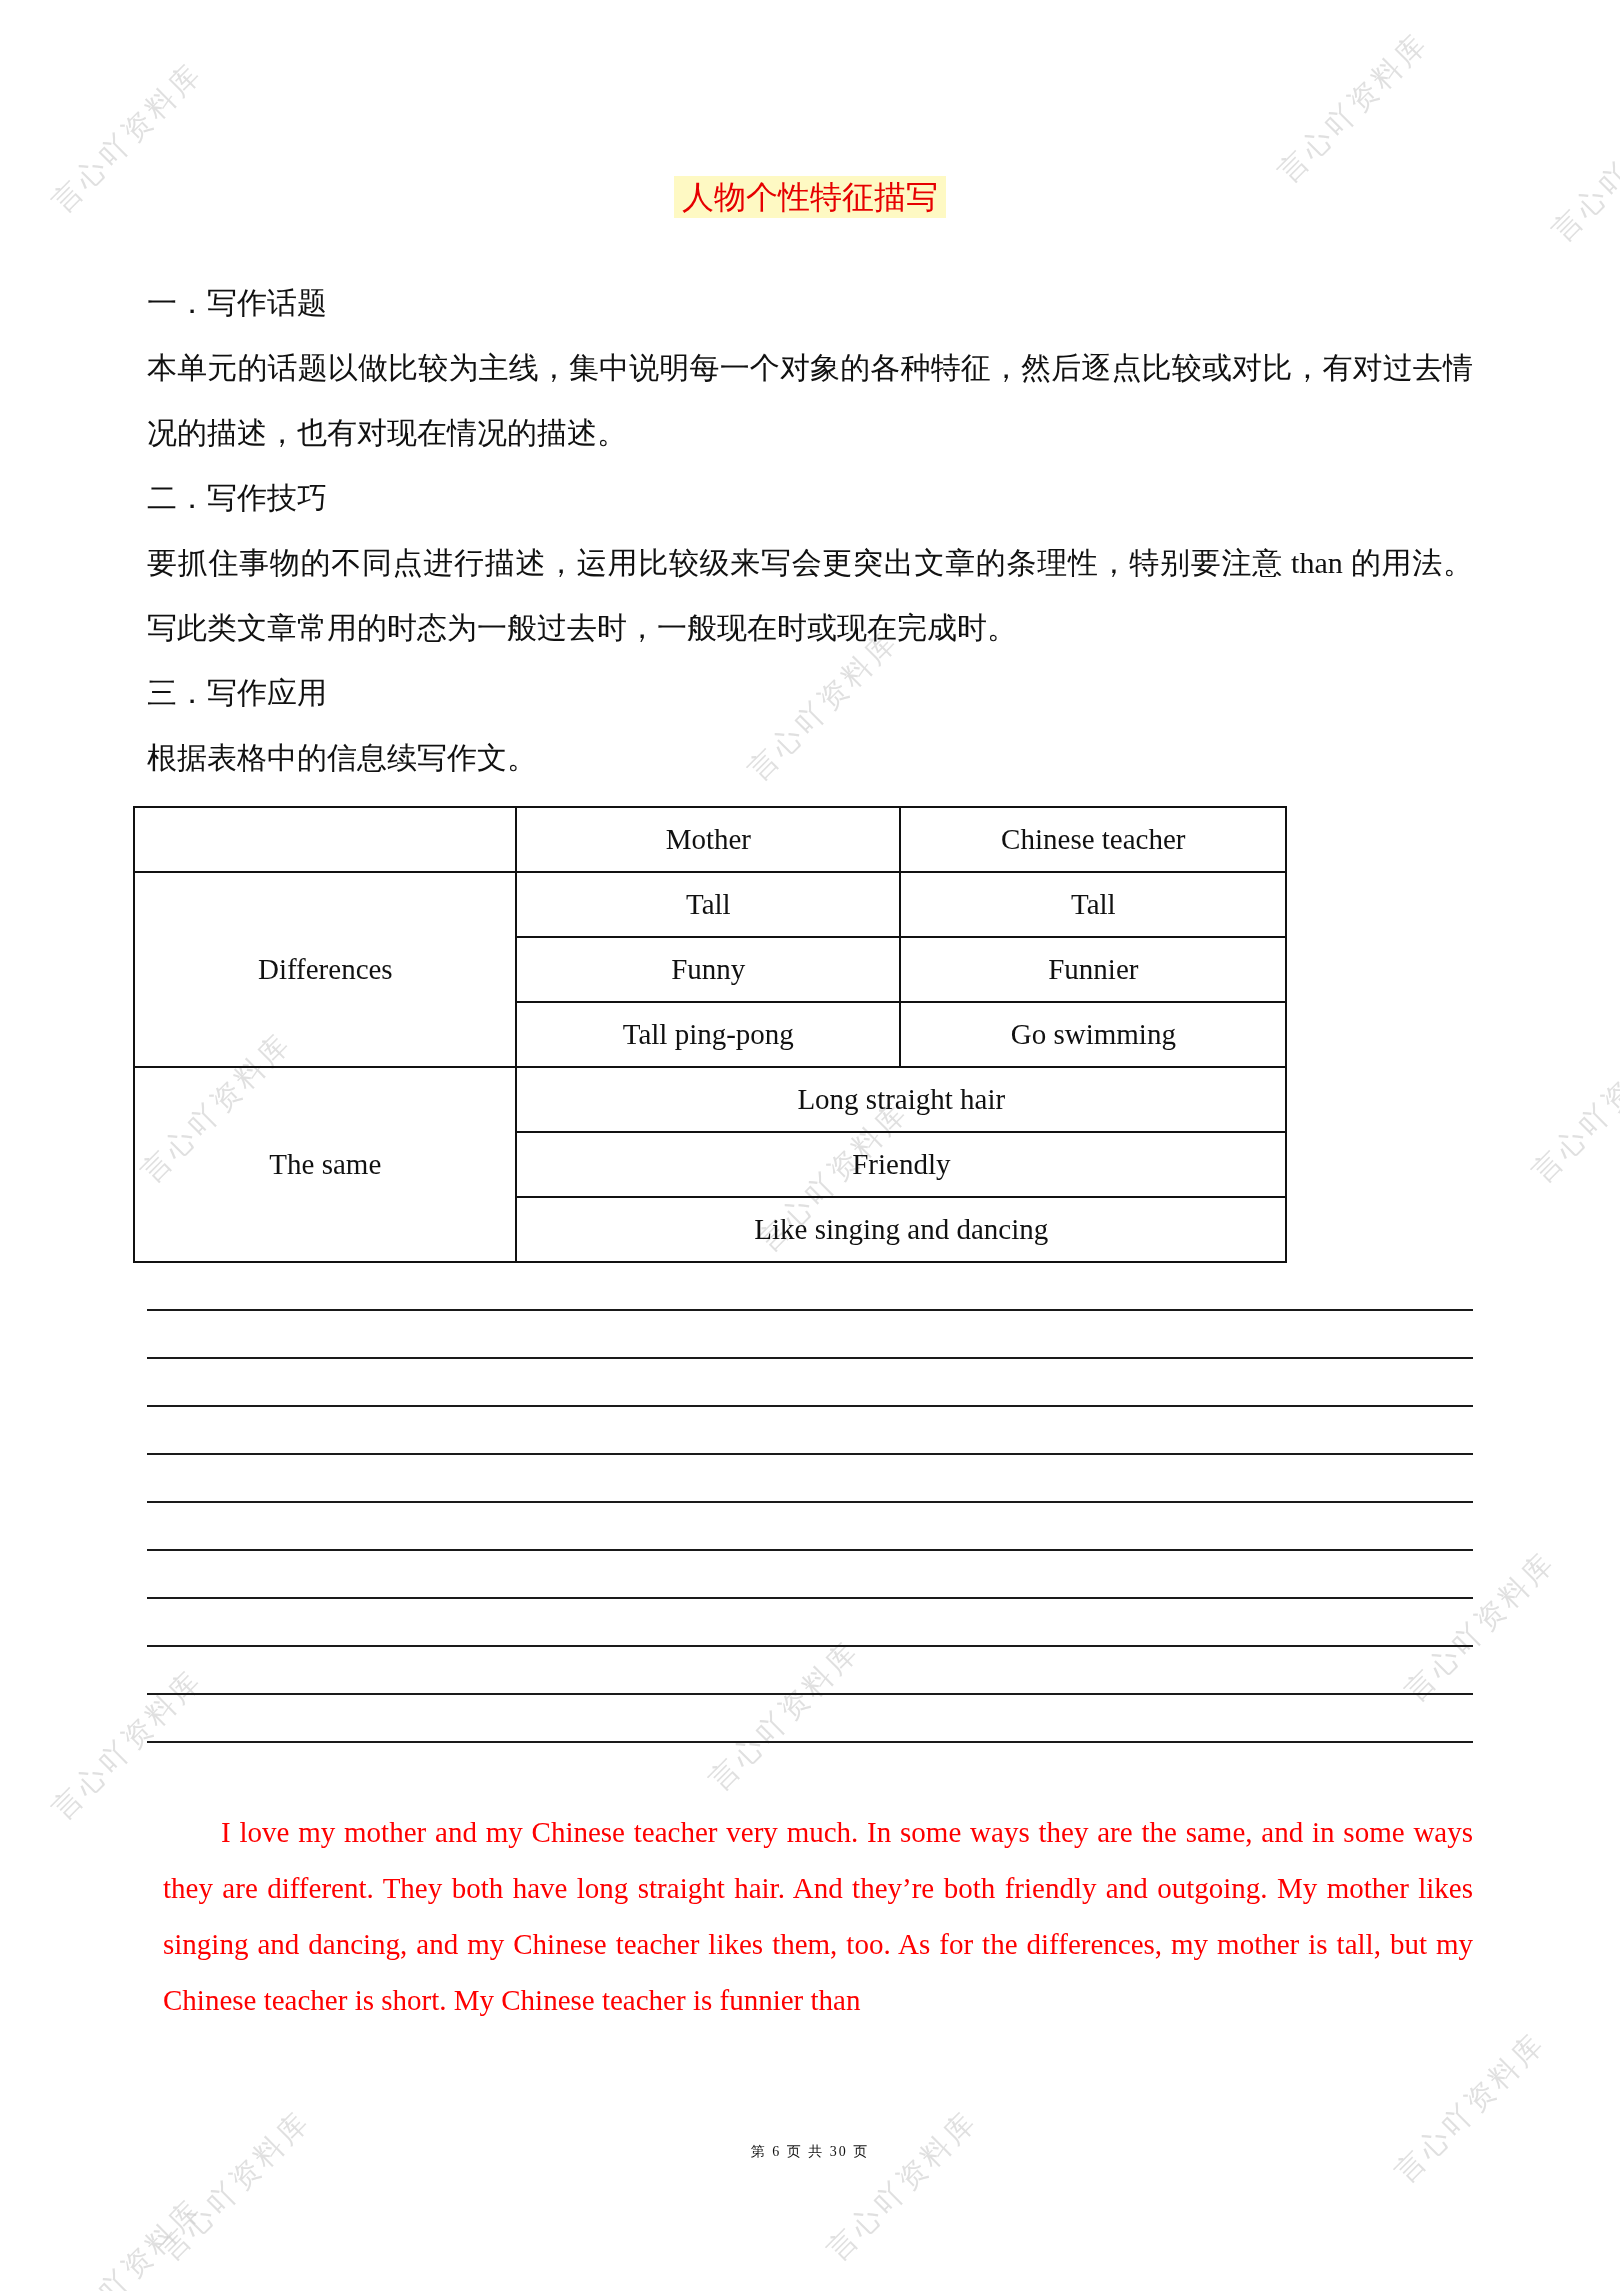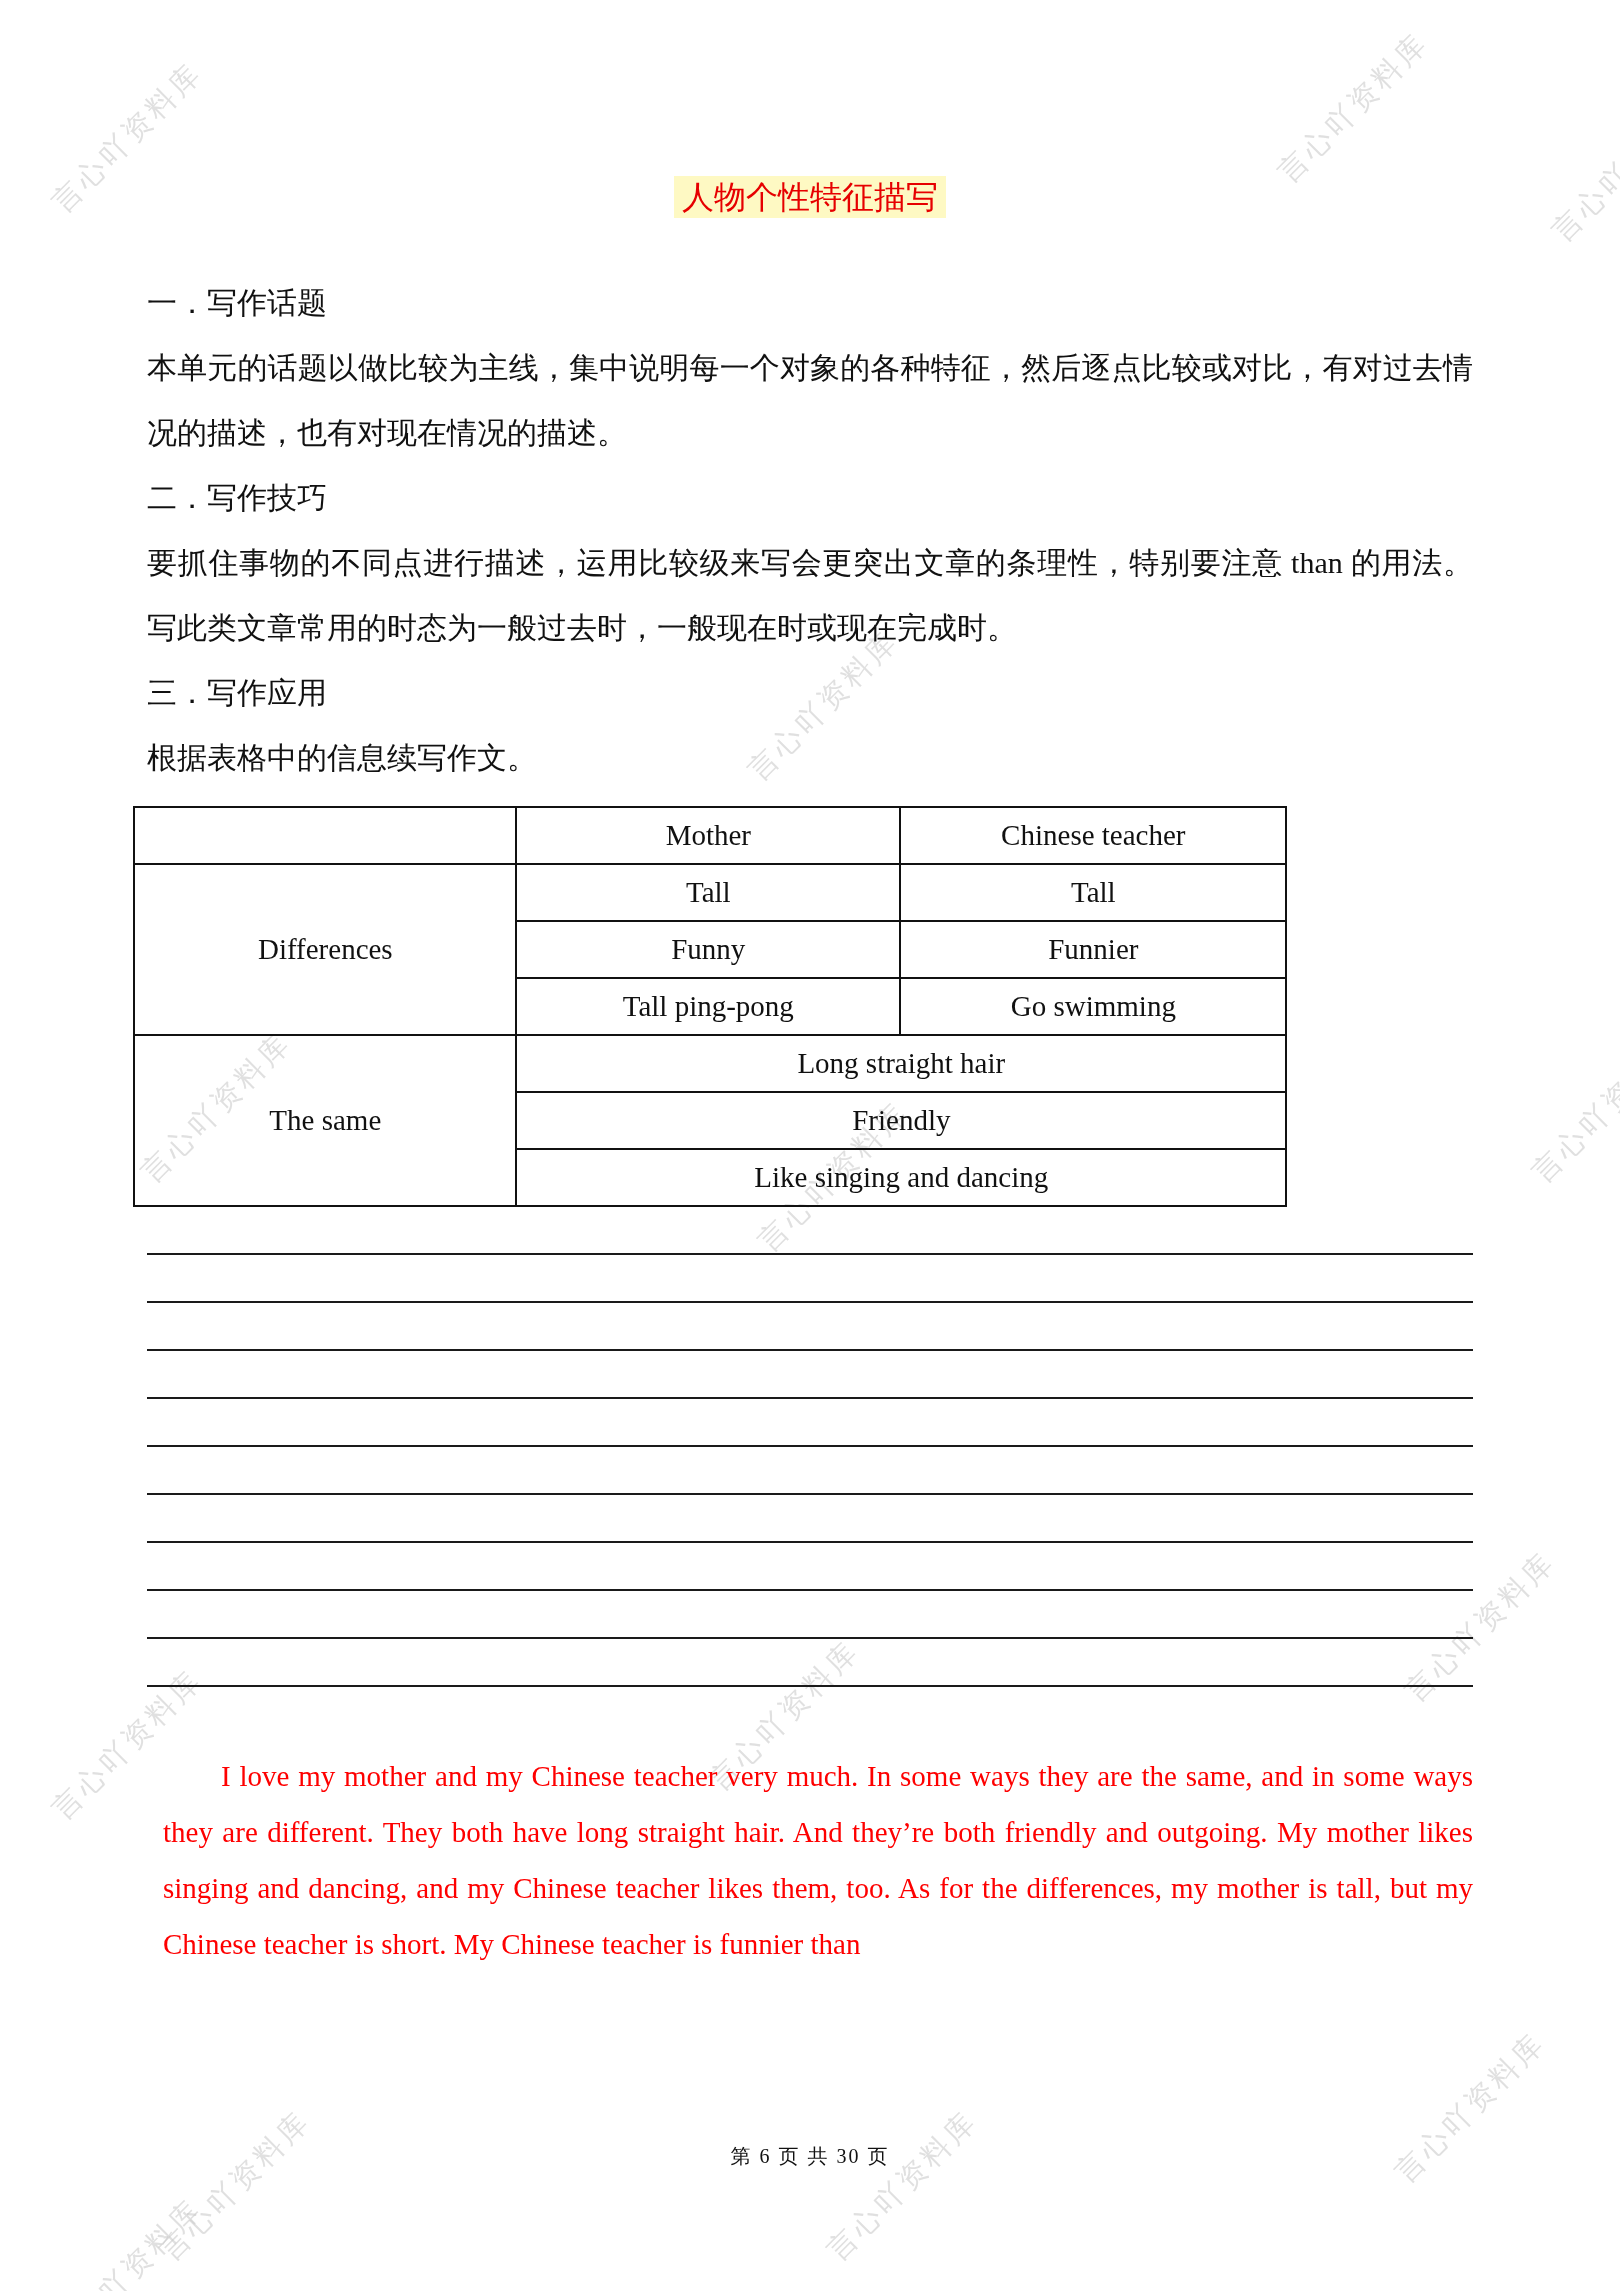--- a/index.html
+++ b/index.html
@@ -56,21 +56,21 @@
   table.cmp {
     border-collapse: collapse;
     table-layout: fixed;
     width: 1153px;
     margin-top: 15.7px;
     margin-left: -13.7px;
     background: transparent;
   }
   table.cmp td {
     border: 2px solid #111;
-    height: 57px;
+    height: 65px;
     text-align: center;
     vertical-align: middle;
     font-size: 29px;
     color: #111;
     background: transparent;
   }
   col.c1 { width: 382px; }
   col.c2 { width: 384px; }
   col.c3 { width: 386px; }
   
@@ -90,21 +90,21 @@
     text-indent: 2em;
     margin-left: 16px;
   }
   
   .footer {
     position: absolute;
     left: 0;
     right: 0;
     top: 2143px;
     text-align: center;
-    font-size: 20px;
+    font-size: 14px;
     letter-spacing: 2px;
     color: #111;
     z-index: 1;
   }
 </style>
 </head>
 <body>
 
 <div class="page">
 

